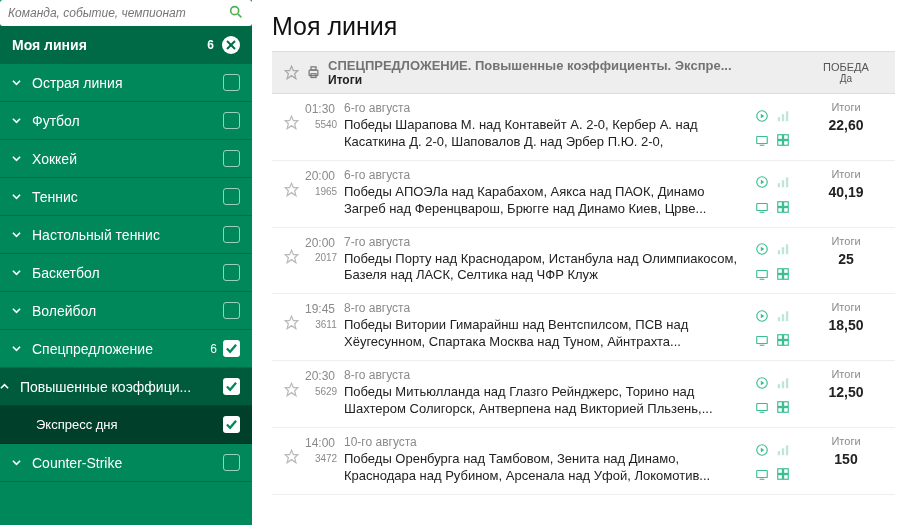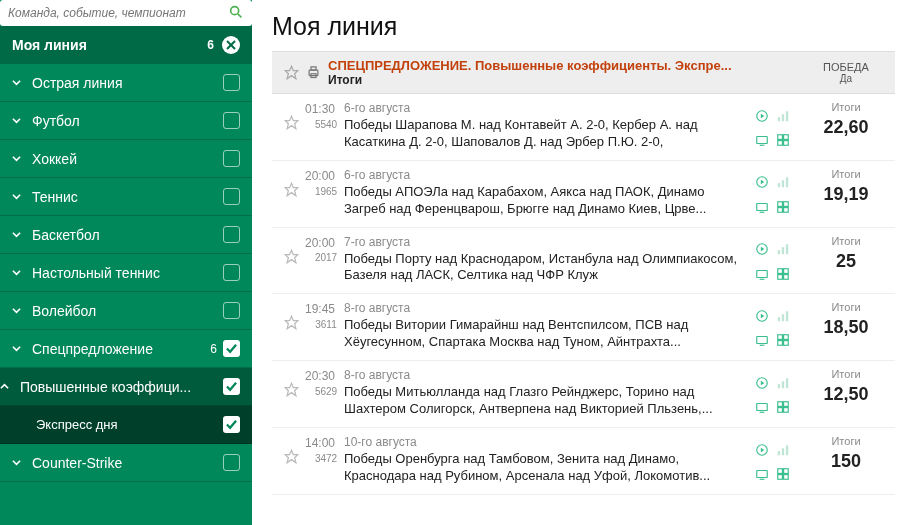--- a/index.html
+++ b/index.html
@@ -24,38 +24,38 @@
   .nav-item .chk.checked svg { width: 11px; height: 11px; }
   .sub1 { background: #005a3c; padding-left: 0; }
   .sub2 { background: #00402a; padding-left: 36px; font-size: 13px; }
   .content { flex: 1; background: #fff; padding: 12px 20px 0 20px; height: 525px; overflow: hidden; }
   .page-title { font-size: 25px; font-weight: 400; color: #111; margin-bottom: 10px; }
   .event-header { background: #eee; display: flex; align-items: center; padding: 6px 8px; border-top: 1px solid #ddd; border-bottom: 1px solid #ddd; }
   .star, .print { width: 22px; display: flex; align-items: center; justify-content: center; }
   .star svg { width: 15px; height: 15px; }
   .print svg { width: 15px; height: 15px; }
   .hdr-title-wrap { flex: 1; margin-left: 4px; overflow: hidden; }
-  .hdr-title { font-weight: bold; font-size: 13px; color: #c2410c; white-space: nowrap; overflow: hidden; text-overflow: ellipsis; }
+  .hdr-title { font-weight: bold; font-size: 13px; color: #737373; white-space: nowrap; overflow: hidden; text-overflow: ellipsis; }
   .hdr-sub { font-size: 12px; color: #222; font-weight: bold; }
   .hdr-col { width: 82px; text-align: center; font-size: 11px; color: #555; margin-left: 8px; }
   .hdr-col .tiny { font-size: 10px; }
   .row { display: flex; border-bottom: 1px solid #eee; padding: 7px 8px 9px 8px; }
   .time-col { width: 36px; text-align: center; color: #8a8a8a; font-size: 12px; line-height: 1.4; }
   .time-col .id { font-size: 10px; margin-left: 12px; }
   .star-col { width: 22px; display: flex; align-items: flex-start; justify-content: center; padding-top: 14px; }
   .star-col svg { width: 15px; height: 15px; }
   .main-col { flex: 1; overflow: hidden; padding-left: 6px; }
   .date { font-size: 12px; color: #8a8a8a; margin-bottom: 2px; }
   .descr { font-size: 13px; color: #222; line-height: 1.3; max-height: 34px; overflow: hidden; }
   .icons-col { width: 50px; display: flex; flex-wrap: wrap; align-items: center; justify-content: center; gap: 3px; padding-top: 4px; }
   .icons-col span { width: 18px; height: 15px; display: flex; align-items: center; justify-content: center; }
   .icons-col svg { width: 14px; height: 14px; }
   .odds-col { width: 82px; text-align: center; margin-left: 8px; }
   .odds-col .lbl { font-size: 11px; color: #8a8a8a; margin-bottom: 4px; }
-  .odds-col .val { font-size: 18px; font-weight: bold; color: #222; }
+  .odds-col .val { font-size: 14px; font-weight: bold; color: #222; }
   .sidebar::-webkit-scrollbar, .content::-webkit-scrollbar { width: 6px; }
   .sidebar::-webkit-scrollbar-thumb { background: rgba(0,0,0,.3); }
 </style>
 </head>
 <body>
 
 <div class="sidebar">
   <div class="search-wrap">
     <div class="search-box">
       <input placeholder="Команда, событие, чемпионат" style="">
@@ -113,30 +113,30 @@
         </span>
         <span class="label">Теннис</span>
         <span class="chk"></span>
       </div>
       <div class="nav-item">
         <span class="chev">
           <svg viewBox="0 0 10 10" fill="none" stroke="#fff" stroke-width="1.8">
             <polyline points="1,3 5,7 9,3"></polyline>
           </svg>
         </span>
+        <span class="label">Настольный теннис</span>
+        <span class="chk"></span>
+      </div>
+      <div class="nav-item">
+        <span class="chev">
+          <svg viewBox="0 0 10 10" fill="none" stroke="#fff" stroke-width="1.8">
+            <polyline points="1,3 5,7 9,3"></polyline>
+          </svg>
+        </span>
         <span class="label">Баскетбол</span>
-        <span class="chk"></span>
-      </div>
-      <div class="nav-item">
-        <span class="chev">
-          <svg viewBox="0 0 10 10" fill="none" stroke="#fff" stroke-width="1.8">
-            <polyline points="1,3 5,7 9,3"></polyline>
-          </svg>
-        </span>
-        <span class="label">Настольный теннис</span>
         <span class="chk"></span>
       </div>
       <div class="nav-item">
         <span class="chev">
           <svg viewBox="0 0 10 10" fill="none" stroke="#fff" stroke-width="1.8">
             <polyline points="1,3 5,7 9,3"></polyline>
           </svg>
         </span>
         <span class="label">Волейбол</span>
         <span class="chk"></span>
@@ -301,21 +301,21 @@
             <svg viewBox="0 0 24 24" fill="none" stroke="#3bbf8f" stroke-width="2">
               <rect x="3" y="3" width="8" height="8"></rect>
               <rect x="13" y="3" width="8" height="8"></rect>
               <rect x="3" y="13" width="8" height="8"></rect>
               <rect x="13" y="13" width="8" height="8"></rect>
             </svg>
           </span>
         </div>
         <div class="odds-col">
           <div class="lbl">Итоги</div>
-          <div class="val">19,19</div>
+          <div class="val">40,19</div>
         </div>
       </div>
       <div class="row">
         <div class="star-col">
           <svg viewBox="0 0 24 24" fill="none" stroke="#bbb" stroke-width="2">
             <polygon points="12,2 15,9 22,9 17,14 19,22 12,17 5,22 7,14 2,9 9,9"></polygon>
           </svg>
         </div>
         <div class="time-col">
           <div>20:00</div>

